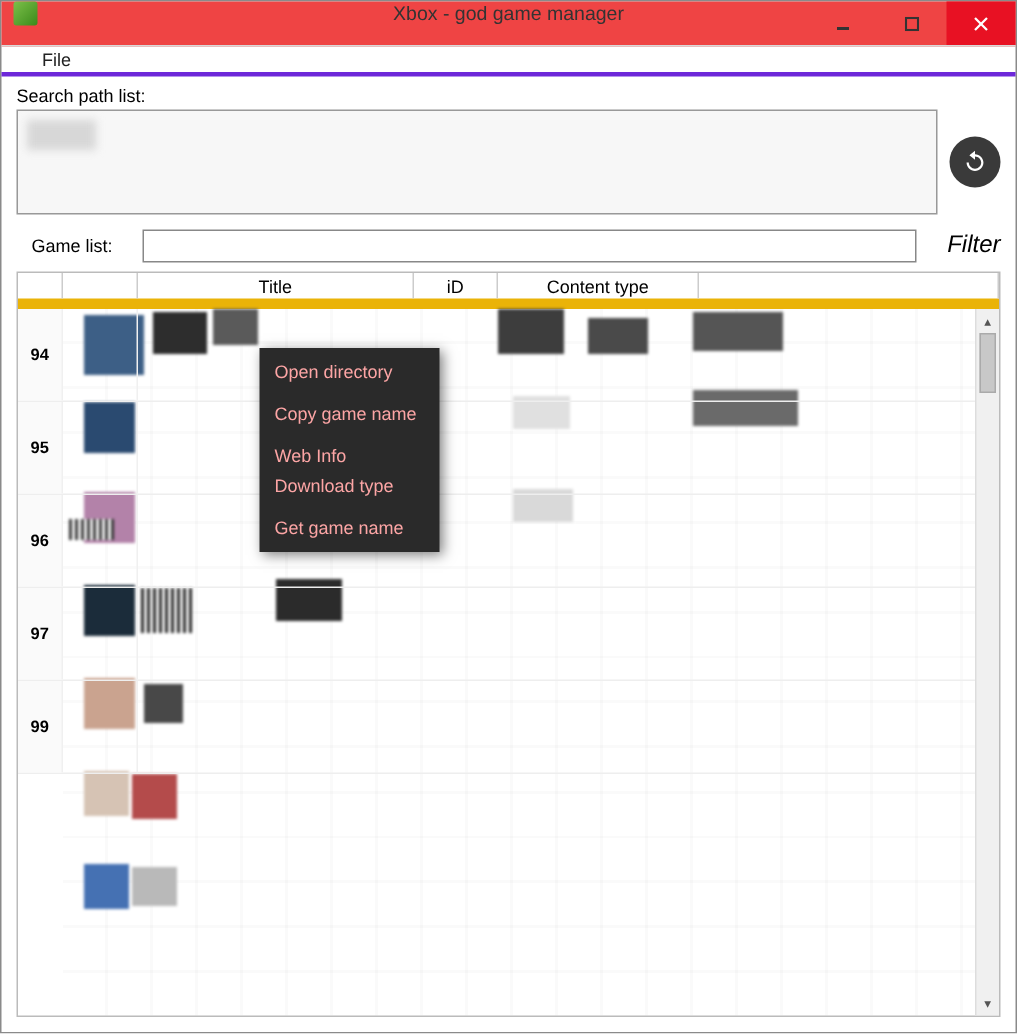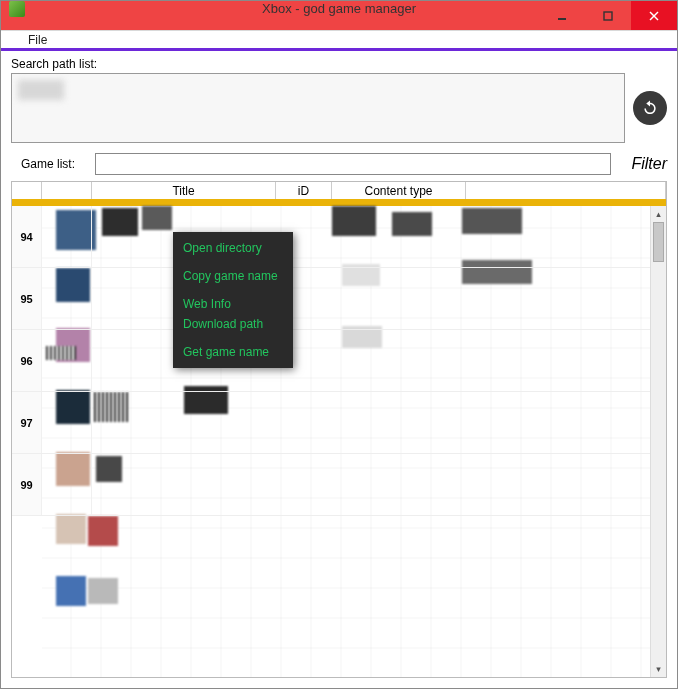--- a/index.html
+++ b/index.html
@@ -63,21 +63,21 @@
             filter: blur(0.5px);
   }
   .blob { position: absolute; filter: blur(1px); }
 
   .vscroll { position: absolute; right: 0; top: 24px; bottom: 0; width: 16px; background: #f0f0f0; border-left: 1px solid #ddd; }
   .vscroll .arrow { height: 16px; display: flex; align-items: center; justify-content: center; font-size: 9px; color: #555; }
   .vscroll .track { position: absolute; top: 16px; bottom: 16px; left: 0; right: 0; }
   .vscroll .thumb { position: absolute; left: 2px; right: 2px; top: 0; height: 40px; background: #c8c8c8; border: 1px solid #aaa; }
 
   
-  .ctxmenu { position: absolute; left: 173px; top: 232px; width: 120px; background: #2a2a2a; color: #22c55e; font-size: 12px; padding: 6px 0; box-shadow: 2px 2px 8px rgba(0,0,0,.5); z-index: 50; }
+  .ctxmenu { position: absolute; left: 173px; top: 232px; width: 120px; background: #2a2a2a; color: #fca5a5; font-size: 12px; padding: 6px 0; box-shadow: 2px 2px 8px rgba(0,0,0,.5); z-index: 50; }
   .ctxmenu .mi { padding: 3px 10px; white-space: nowrap; }
   .ctxmenu .sep { height: 8px; }
 </style>
 </head>
 <body>
 
 <div class="window">
 
   <div class="titlebar">
     <div class="app-icon"></div>
@@ -203,18 +203,18 @@
       </div>
     </div>
   </div>
 
   <div class="ctxmenu">
     <div class="mi">Open directory</div>
     <div class="sep"></div>
     <div class="mi">Copy game name</div>
     <div class="sep"></div>
     <div class="mi">Web Info</div>
-    <div class="mi">Download path</div>
+    <div class="mi">Download type</div>
     <div class="sep"></div>
     <div class="mi">Get game name</div>
   </div>
 
 </div>
 
 </body></html>

